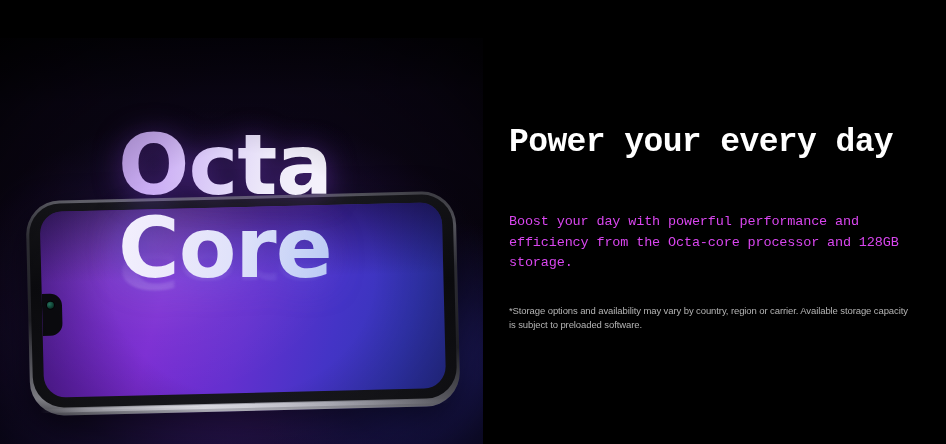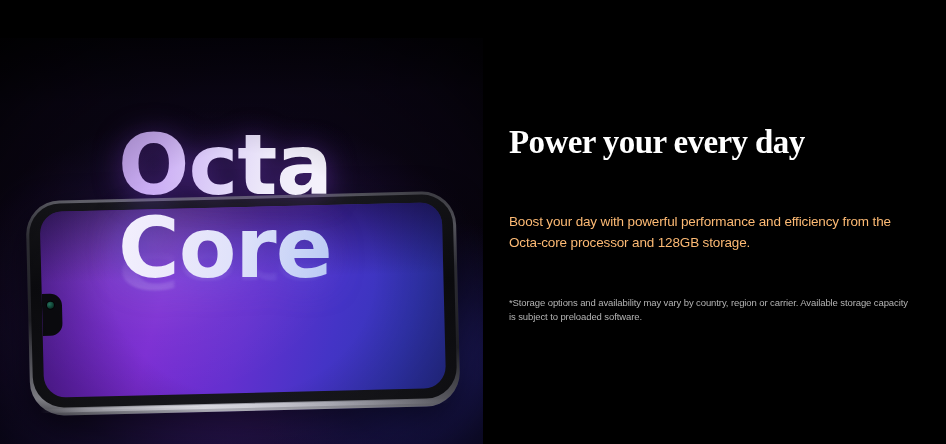--- a/index.html
+++ b/index.html
@@ -235,44 +235,44 @@
     width: 463px;
     height: 444px;
     background: #000000;
   }
   .headline {
     position: absolute;
     left: 26px;
     top: 122px;
     width: 400px;
     margin: 0;
-    font-family: Liberation Serif, serif;
+    font-family: Liberation Mono, monospace;
     font-weight: 700;
     font-size: 33px;
     line-height: 1.27;
     letter-spacing: -0.6px;
     color: #ffffff;
   }
   .body-copy {
     position: absolute;
     left: 26px;
     top: 212px;
     width: 398px;
     margin: 0;
-    font-family: Liberation Sans, sans-serif;
+    font-family: Liberation Mono, monospace;
     font-weight: 400;
     font-size: 13.5px;
     line-height: 1.52;
     letter-spacing: -0.15px;
-    color: #fdba74;
+    color: #d946ef;
   }
   .disclaimer {
     position: absolute;
     left: 26px;
-    top: 296px;
+    top: 304px;
     width: 400px;
     margin: 0;
     font-family: "Liberation Sans", sans-serif;
     font-weight: 400;
     font-size: 9.5px;
     line-height: 1.5;
     letter-spacing: -0.1px;
     color: #b4b4b4;
   }
 </style>

